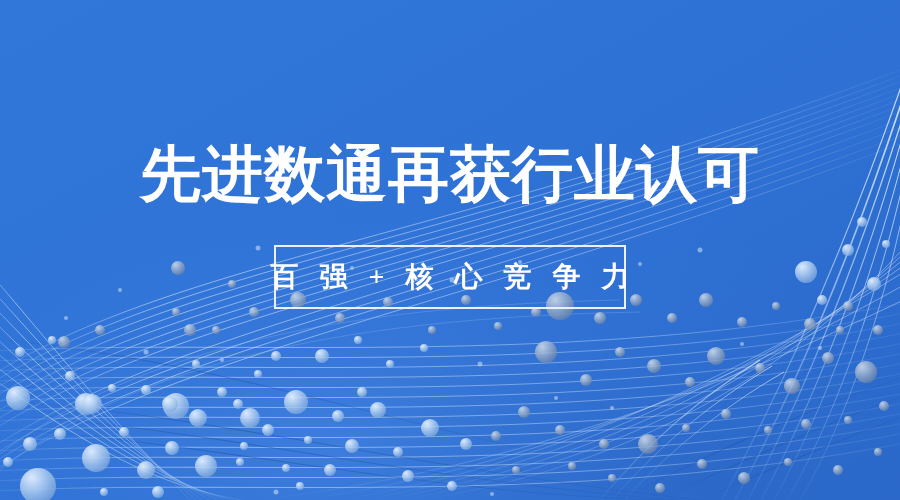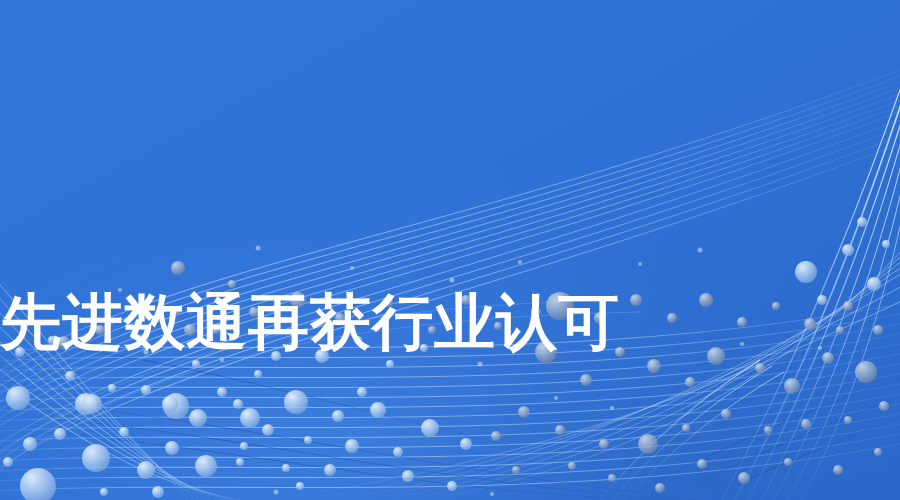--- a/index.html
+++ b/index.html
@@ -28,21 +28,21 @@
     height: 500px;
     pointer-events: none;
   }
   #bg-svg { display: block; }
 
   
   .content {
     position: absolute;
     inset: 0;
     display: flex;
-    flex-direction: row;
+    flex-direction: column;
     align-items: center;
     justify-content: flex-start;
     z-index: 5;
   }
 
   .main-title {
     margin: 0;
     padding: 0;
     font-family: "Liberation Serif", "DejaVu Serif", serif;
     font-weight: 700;
@@ -378,15 +378,18 @@
           <circle cx="276" cy="492" r="2.5"></circle>
           <circle cx="492" cy="494" r="2"></circle>
         </g>
       </g>
     </svg>
   </div>
 
   <div class="content">
     <h1 class="main-title">先进数通再获行业认可</h1>
 
+    <div class="subtitle-box">
+      <span class="subtitle-text">百 强 + 核 心 竞 争 力</span>
+    </div>
   </div>
 
 </div>
 
 </body></html>

